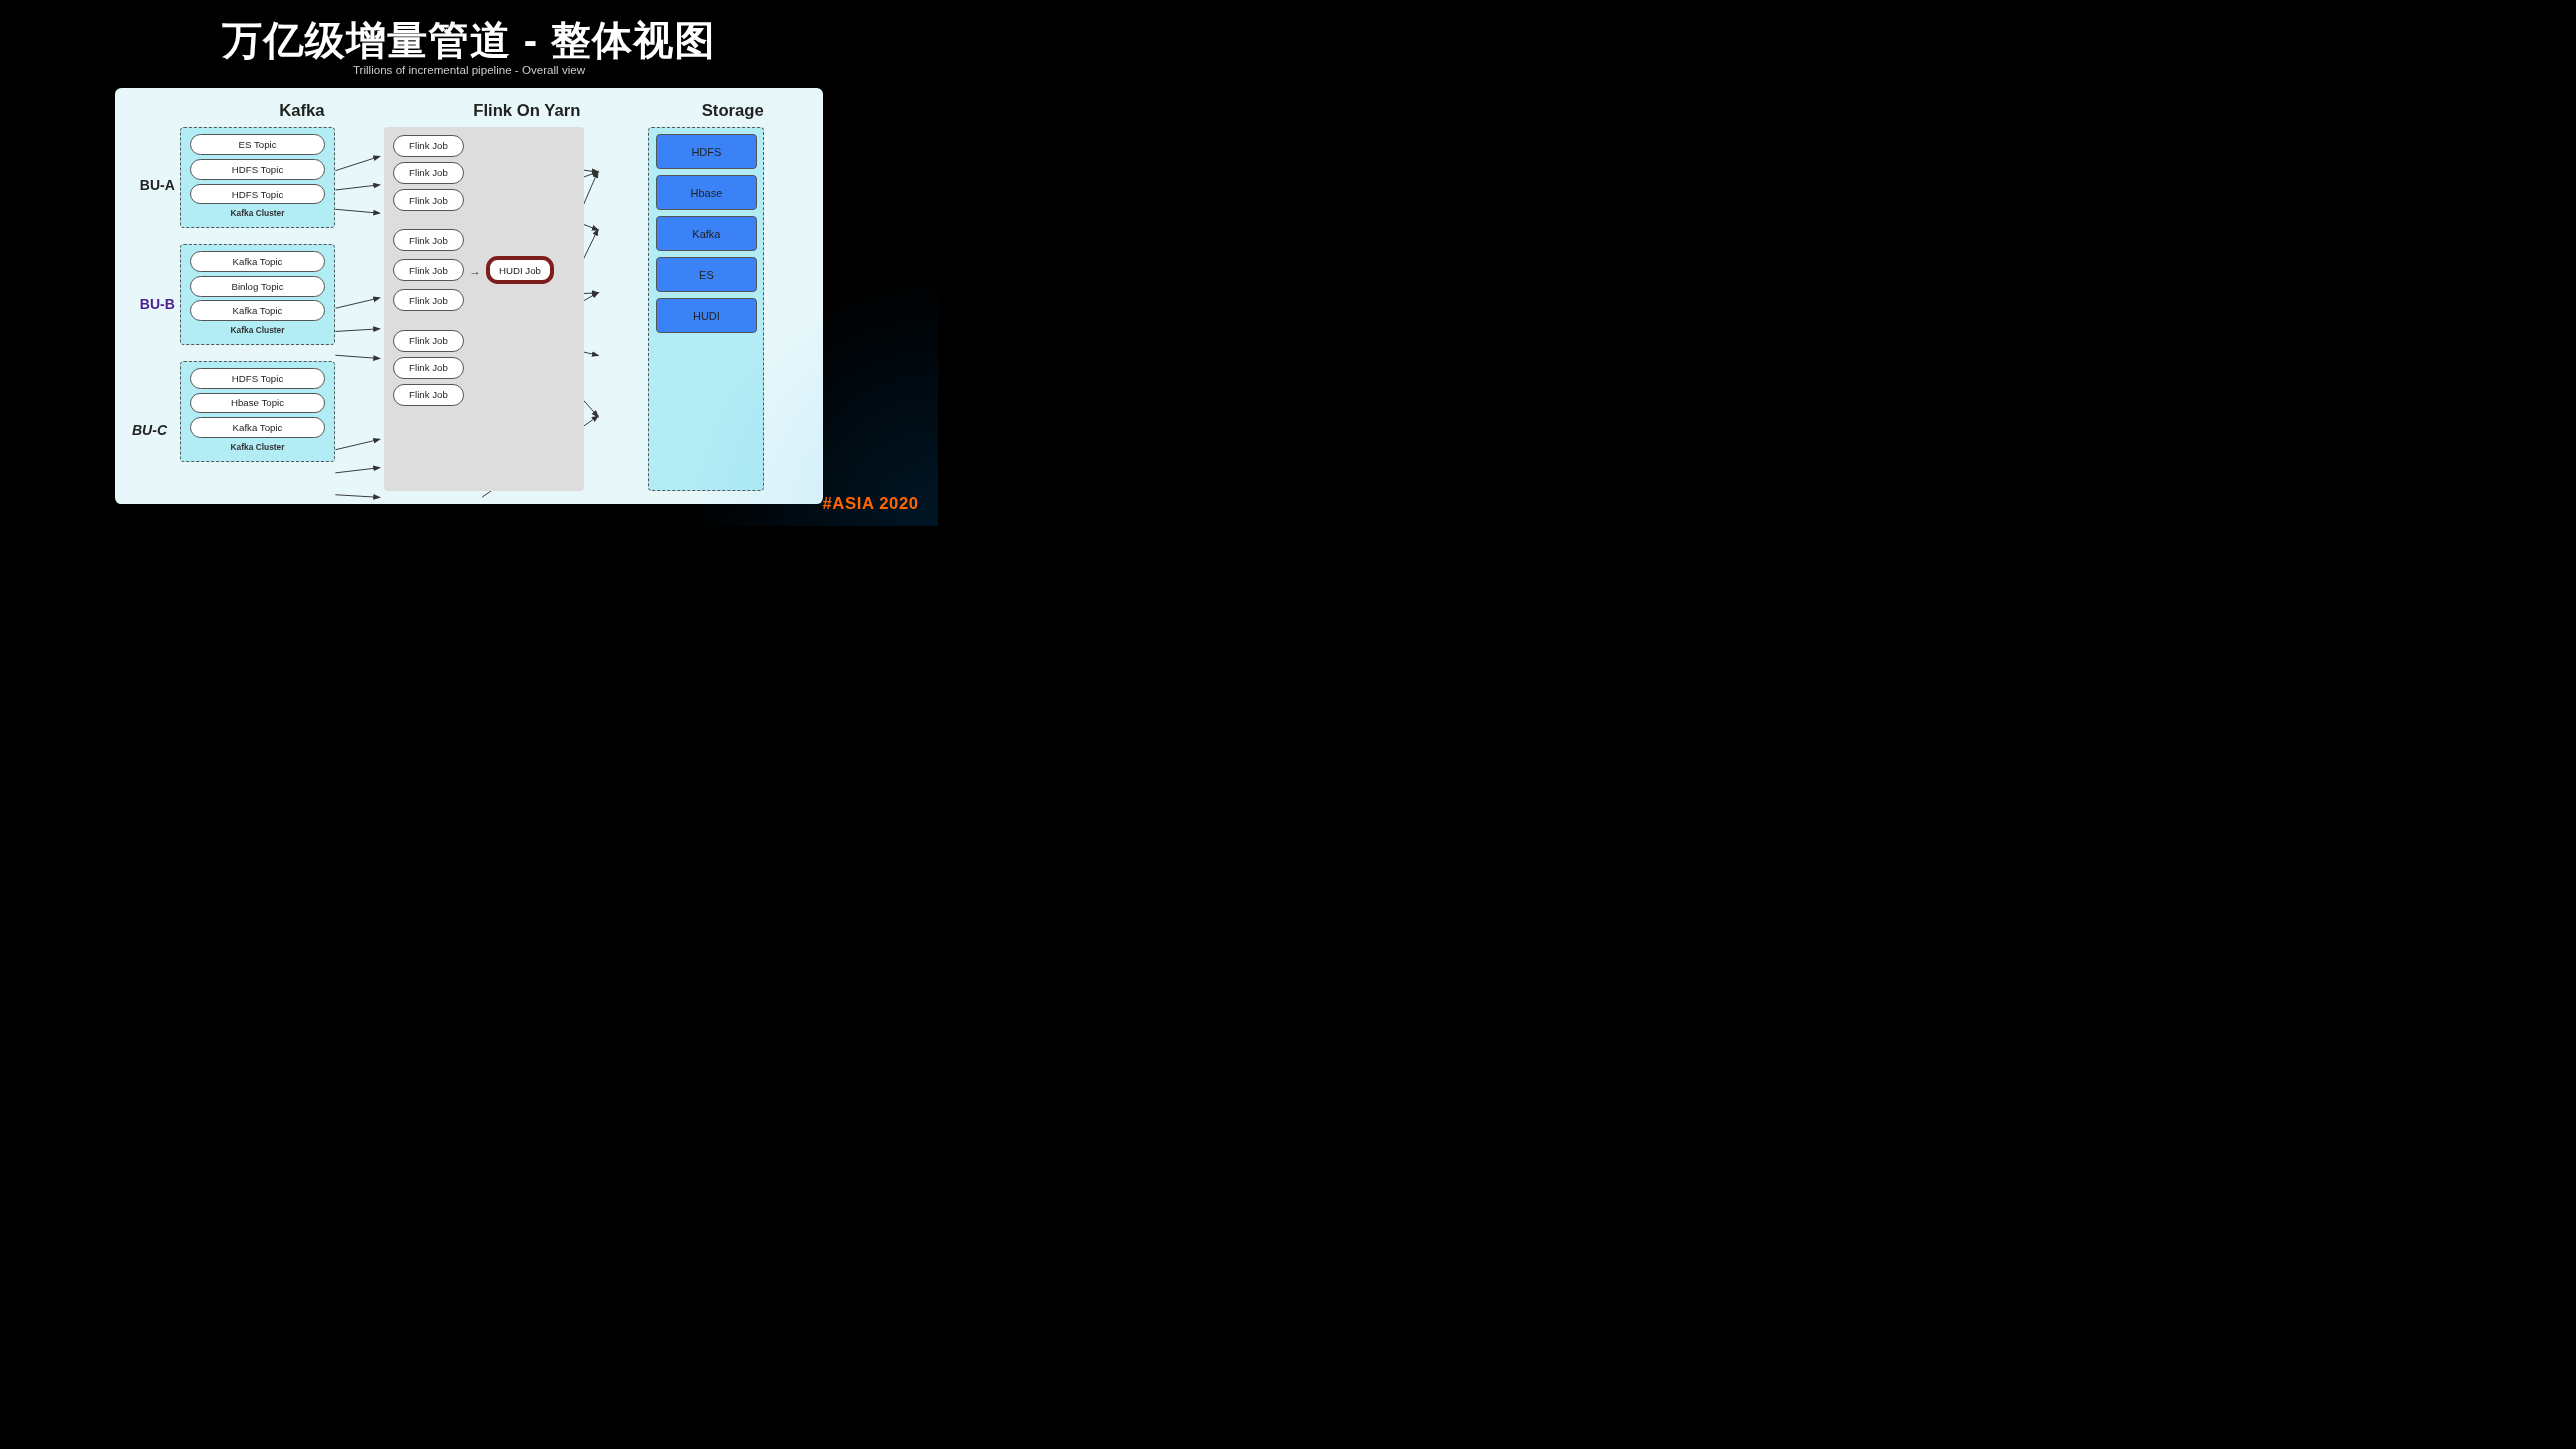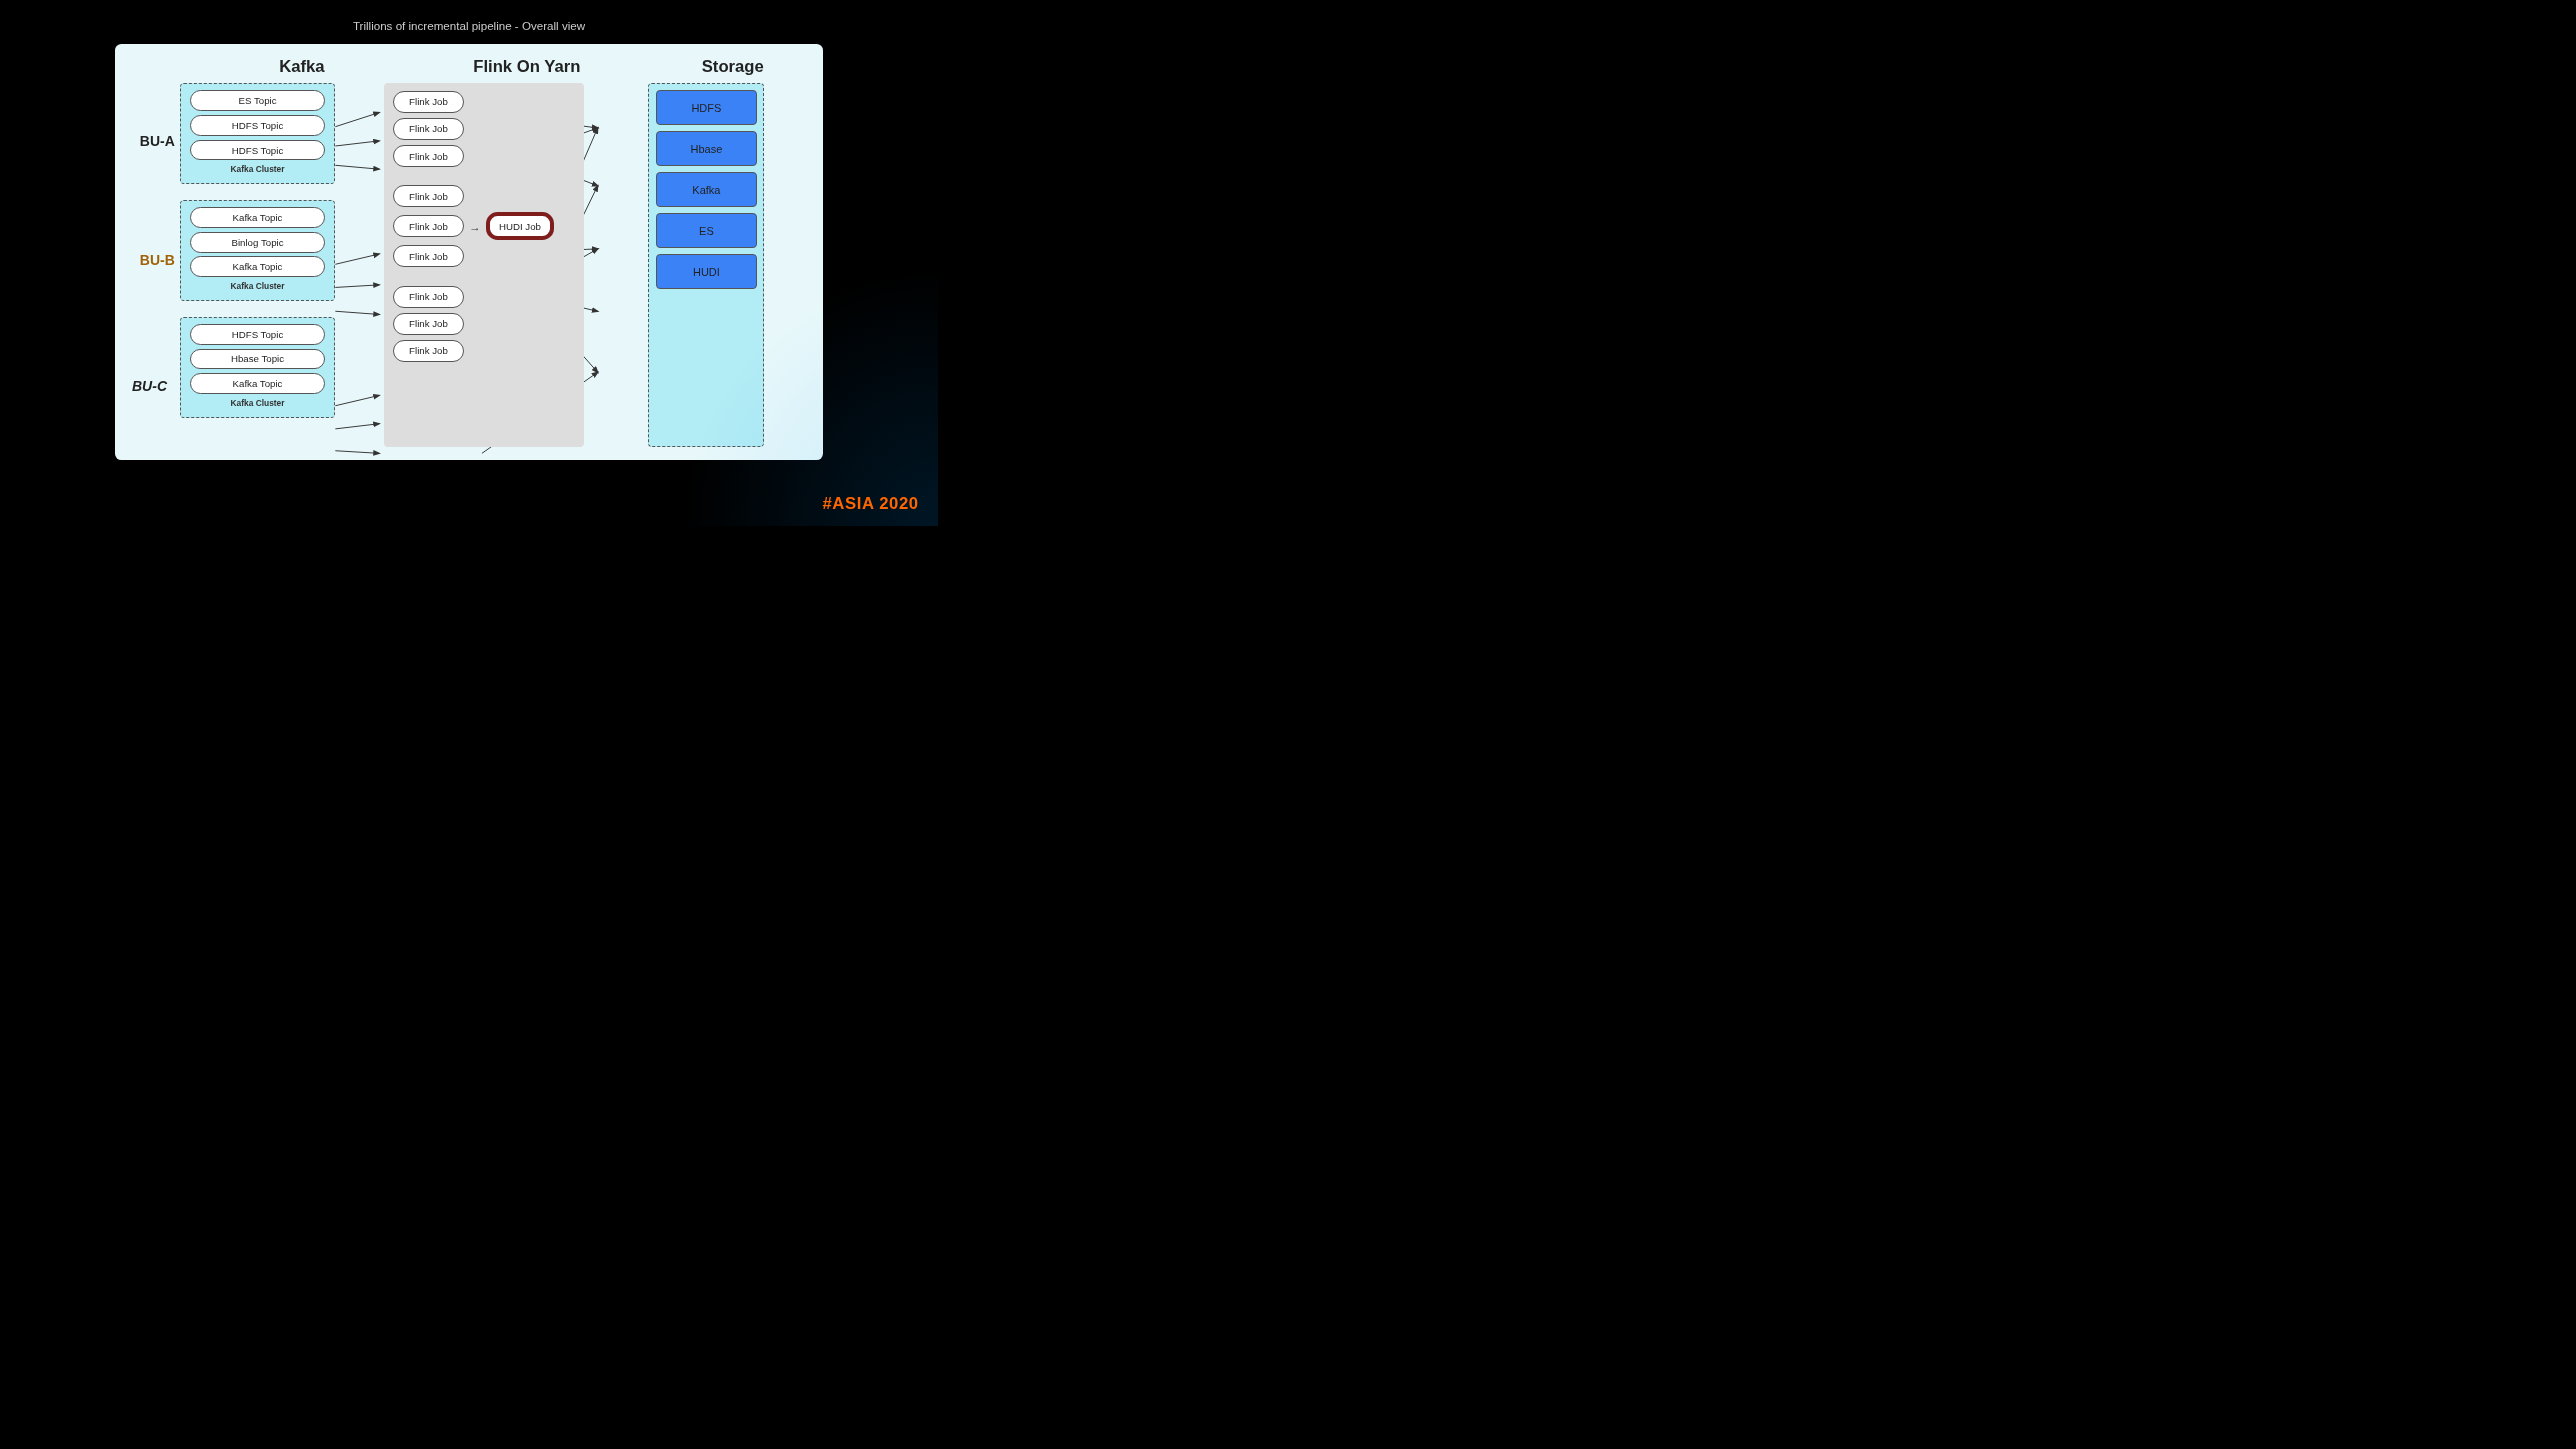--- a/index.html
+++ b/index.html
@@ -213,20 +213,21 @@
       display: flex;
       flex-direction: column;
       align-items: center;
     }
   </style>
 </head>
 <body>
 
 <div class="layout">
   <div class="title-section">
+    <div class="main-title">万亿级增量管道 - 整体视图</div>
     <div class="sub-title">Trillions of incremental pipeline - Overall view</div>
   </div>
 
   <div class="diagram-container">
 
     <div class="col-headers">
       <div style="width:52px"></div>
       <div class="col-header col-header-kafka">Kafka</div>
       <div class="col-header col-header-flink">Flink On Yarn</div>
       <div class="col-header col-header-storage">Storage</div>
@@ -275,21 +276,21 @@
         </defs>
       </svg>
 
       <div style="display:flex; align-items:stretch; gap:0;">
 
         <div style="width:52px; display:flex; flex-direction:column; justify-content:space-between; padding-top:3.9px;">
           <div style="height:109px; display:flex; align-items:center; justify-content:flex-end; padding-right:5.2px;">
             <span style="font-size:14px; font-weight:700; color:#222;">BU-A</span>
           </div>
           <div style="height:129px; display:flex; align-items:center; justify-content:flex-end; padding-right:5.2px;">
-            <span style="font-size:14px; font-weight:700; color:#a16207;">BU-B</span>
+            <span style="font-size:14px; font-weight:700; color:#4c1d95;">BU-B</span>
           </div>
           <div style="height:122px; display:flex; align-items:center; justify-content:flex-end; padding-right:13px;font-style:italic;">
             <span style="font-size:14px; font-weight:700; color:#222;">BU-C</span>
           </div>
         </div>
 
         <div class="kafka-col">
 
           <div class="cluster-box">
             <div class="topic-item">ES Topic</div>

